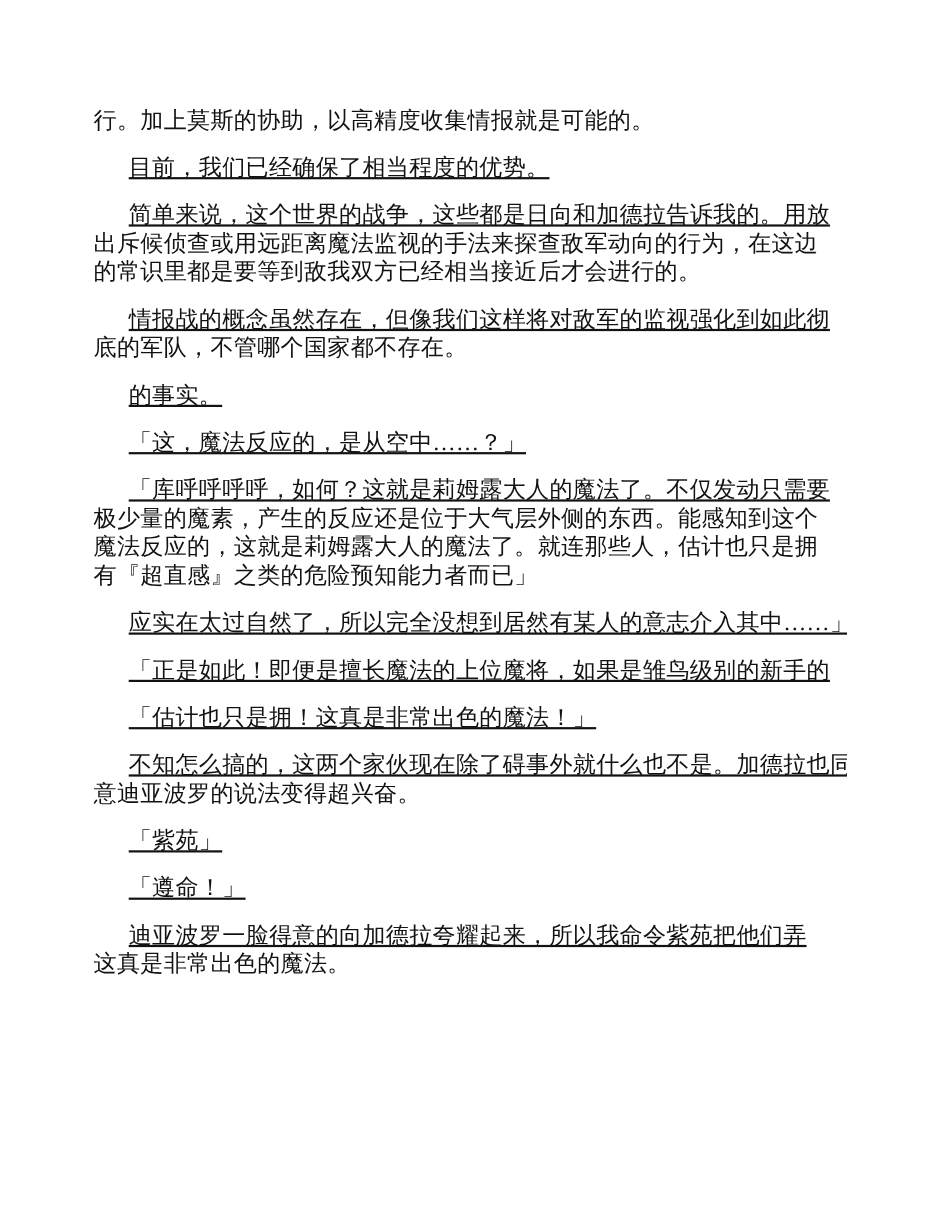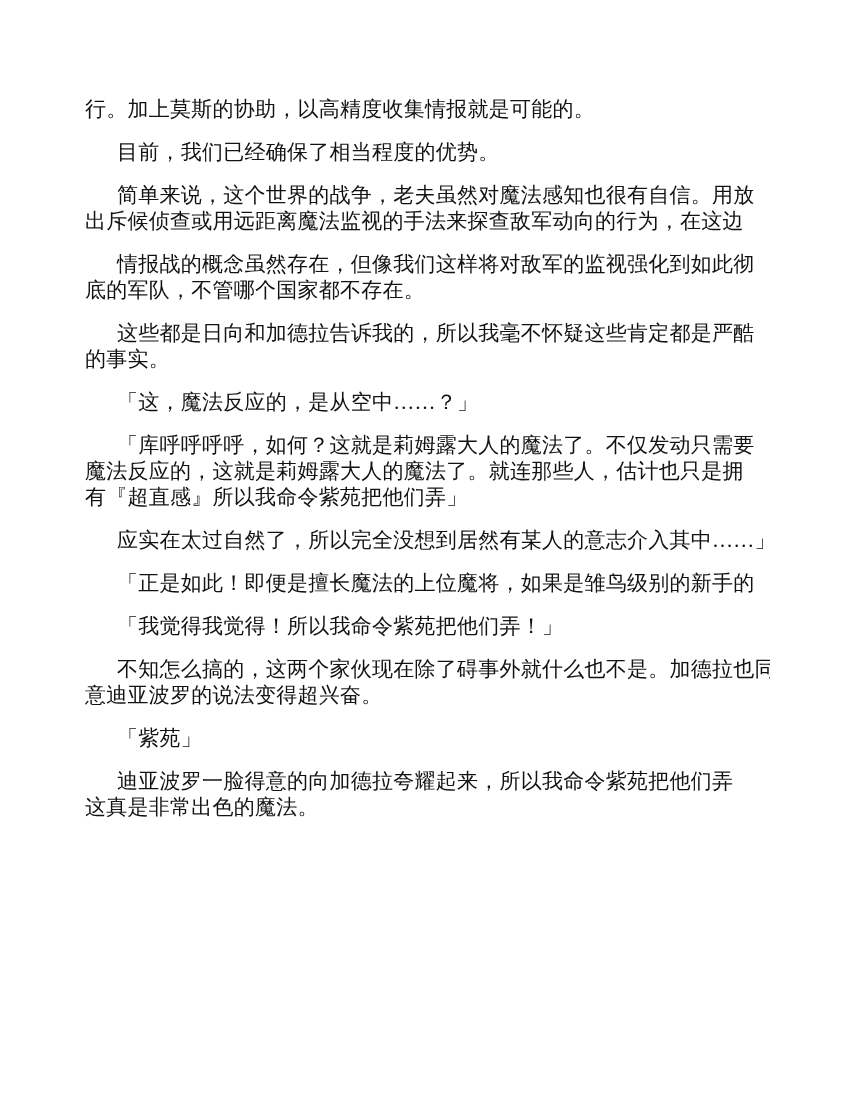--- a/index.html
+++ b/index.html
@@ -25,71 +25,76 @@
     line-height: 26px;
     letter-spacing: 0.25px;
     color: #121212;
     text-align: justify;
   }
   .para {
     margin: 0 0 17px 0;
   }
   .para.indented .line:first-child {
     text-indent: 32px;
+    text-decoration: underline;
   }
   .line {
     white-space: nowrap;
     overflow: hidden;
   }
 </style>
 </head>
 <body>
 
 <div class="page">
   <div class="text-content">
       <div class="para">
         <div class="line">行。加上莫斯的协助，以高精度收集情报就是可能的。</div>
       </div>
       <div class="para indented">
         <div class="line">目前，我们已经确保了相当程度的优势。</div>
       </div>
       <div class="para indented">
-        <div class="line">简单来说，这个世界的战争，老夫虽然对魔法感知也很有自信。用放</div>
+        <div class="line">简单来说，这个世界的战争，这些都是日向和加德拉告诉我的。用放</div>
         <div class="line">出斥候侦查或用远距离魔法监视的手法来探查敌军动向的行为，在这边</div>
+        <div class="line">的常识里都是要等到敌我双方已经相当接近后才会进行的。</div>
       </div>
       <div class="para indented">
         <div class="line">情报战的概念虽然存在，但像我们这样将对敌军的监视强化到如此彻</div>
         <div class="line">底的军队，不管哪个国家都不存在。</div>
       </div>
       <div class="para indented">
-        <div class="line">这些都是日向和加德拉告诉我的，所以我毫不怀疑这些肯定都是严酷</div>
         <div class="line">的事实。</div>
       </div>
       <div class="para indented">
         <div class="line">「这，魔法反应的，是从空中……？」</div>
       </div>
       <div class="para indented">
         <div class="line">「库呼呼呼呼，如何？这就是莉姆露大人的魔法了。不仅发动只需要</div>
+        <div class="line">极少量的魔素，产生的反应还是位于大气层外侧的东西。能感知到这个</div>
         <div class="line">魔法反应的，这就是莉姆露大人的魔法了。就连那些人，估计也只是拥</div>
-        <div class="line">有『超直感』所以我命令紫苑把他们弄」</div>
+        <div class="line">有『超直感』之类的危险预知能力者而已」</div>
       </div>
       <div class="para indented">
         <div class="line">应实在太过自然了，所以完全没想到居然有某人的意志介入其中……」</div>
       </div>
       <div class="para indented">
         <div class="line">「正是如此！即便是擅长魔法的上位魔将，如果是雏鸟级别的新手的</div>
       </div>
       <div class="para indented">
-        <div class="line">「我觉得我觉得！所以我命令紫苑把他们弄！」</div>
+        <div class="line">「估计也只是拥！这真是非常出色的魔法！」</div>
       </div>
       <div class="para indented">
         <div class="line">不知怎么搞的，这两个家伙现在除了碍事外就什么也不是。加德拉也同</div>
         <div class="line">意迪亚波罗的说法变得超兴奋。</div>
       </div>
       <div class="para indented">
         <div class="line">「紫苑」</div>
       </div>
       <div class="para indented">
+        <div class="line">「遵命！」</div>
+      </div>
+      <div class="para indented">
         <div class="line">迪亚波罗一脸得意的向加德拉夸耀起来，所以我命令紫苑把他们弄</div>
         <div class="line">这真是非常出色的魔法。</div>
       </div>
     </div>
 </div>
 
 </body></html>

